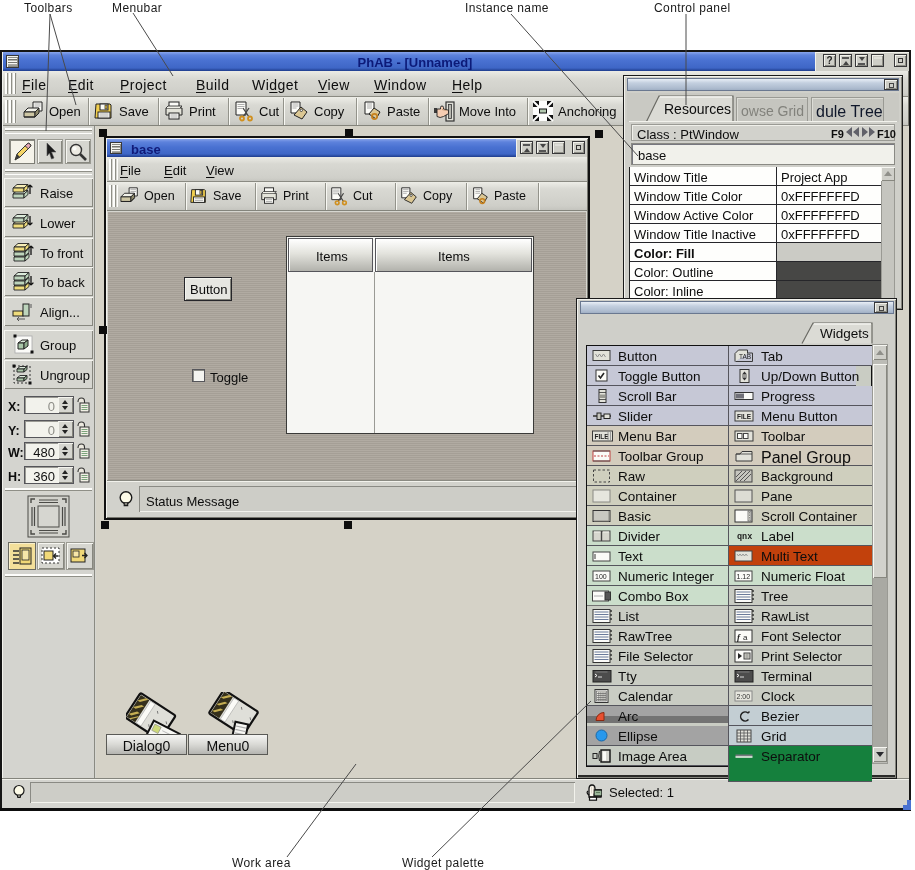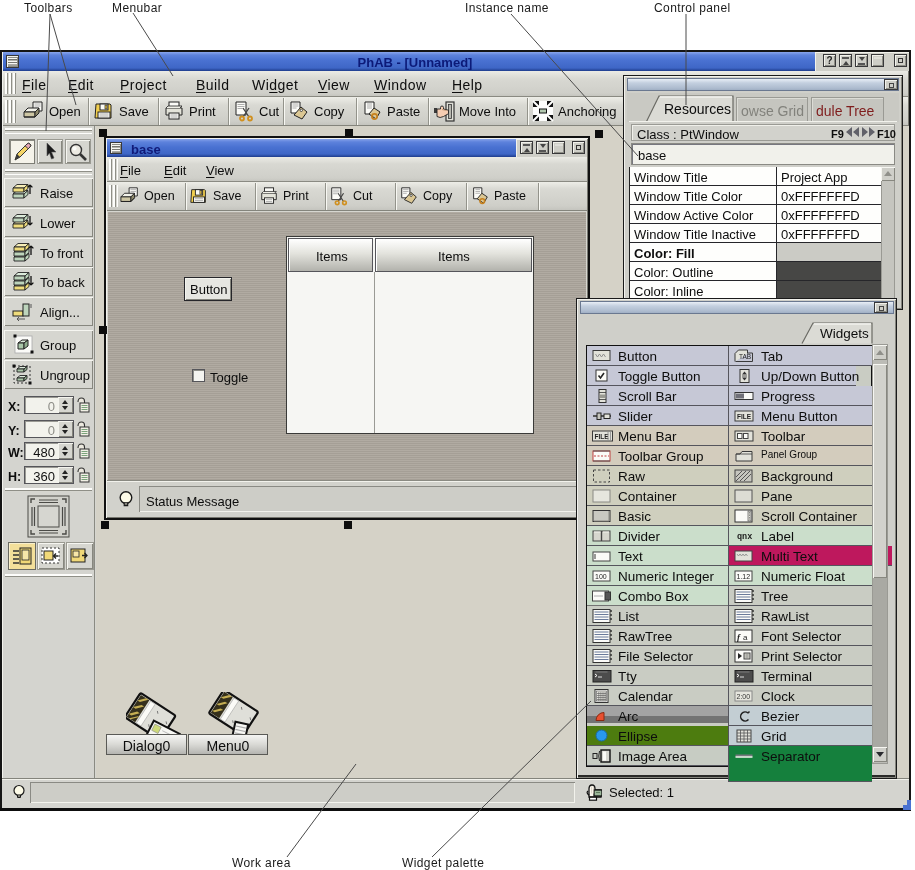--- a/index.html
+++ b/index.html
@@ -488,21 +488,21 @@
 <div class="ab" style="left:627px;top:93px;width:272px;height:29px;background:#c9c9c3"></div>
 <svg class="ab" style="left:645px;top:95px" width="89" height="27" viewBox="0 0 89 27">
         <path d="M1.5 26.5 L14 1 H88 V26.5" fill="#dbdbd5" stroke="#6a6a64" stroke-width="1.2"></path>
         <path d="M15 1.8 H87" stroke="#fdfdfa" stroke-width="1.2"></path>
       </svg>
 <div class="ab txt" style="left:664px;top:102px;font-size:14px">Resources</div>
 <div class="ab" style="left:736px;top:97px;width:72px;height:25px;background:#c5c5bf;border:1px solid #9a9a94;border-bottom:none;box-shadow:inset 1px 1px 0 #dcdcd6;overflow:hidden">
         <div class="txt" style="position:absolute;left:4px;top:6px;font-size:14px;color:#82827c">owse Grid</div>
       </div>
 <div class="ab" style="left:811px;top:97px;width:73px;height:25px;background:#c5c5bf;border:1px solid #9a9a94;border-bottom:none;box-shadow:inset 1px 1px 0 #dcdcd6;overflow:hidden">
-        <div class="txt" style="position:absolute;left:4px;top:6px;font-size:14px;color:#7f1d1d">dule Tree</div>
+        <div class="txt" style="position:absolute;left:4px;top:6px;font-size:16px;color:#0f172a">dule Tree</div>
       </div>
 <div class="ab" style="left:629px;top:121px;width:268px;height:1px;background:#f2f2ec"></div>
 <div class="ab" style="left:631px;top:124px;width:264px;height:17px;background:#d2d2cc;border:1px solid #9a9a94;box-shadow:inset 1px 1px 0 #f0f0ea"></div>
 <div class="ab txt" style="left:637px;top:128px">Class : PtWindow</div>
 <div class="ab txt" style="left:831px;top:129px;font-size:11px;font-weight:bold">F9</div>
 <svg class="ab" style="left:845px;top:126px" width="15" height="12" viewBox="0 0 15 12">
         <path d="M7 1 L1 6 L7 11 z M14 1 L8 6 L14 11 z" fill="#62626a"></path>
       </svg>
 <svg class="ab" style="left:861px;top:126px" width="15" height="12" viewBox="0 0 15 12">
         <path d="M1 1 L7 6 L1 11 z M8 1 L14 6 L8 11 z" fill="#62626a"></path>
@@ -673,21 +673,21 @@
         </span>
         <div class="txt" style="position:absolute;left:31px;top:4px;font-size:13.5px">Toolbar Group</div>
       </div>
 <div class="ab" style="left:728px;top:446px;width:144px;height:20px;background:#d3ccbd;border-bottom:1px solid #55555d;border-left:1px solid #55555d">
         <span style="position:absolute;left:2px;top:0">
           <svg width="22" height="14" viewBox="0 0 22 14" style="position:absolute;left:3px;top:3px">
             <path d="M2 12 v-7 h4 l2 -2.5 h10 v9.5 z" fill="#e2e2da" stroke="#3a3a3a"></path>
             <path d="M2 5 h16" stroke="#3a3a3a" stroke-width="0.8"></path>
           </svg>
         </span>
-        <div class="txt" style="position:absolute;left:32px;top:4px;font-size:10px">Panel Group</div>
+        <div class="txt" style="position:absolute;left:32px;top:4px;font-size:16px">Panel Group</div>
       </div>
 <div class="ab" style="left:587px;top:466px;width:141px;height:20px;background:#cfcfbe;border-bottom:1px solid #55555d">
         <span style="position:absolute;left:2px;top:0">
           <svg width="22" height="14" viewBox="0 0 22 14" style="position:absolute;left:3px;top:3px">
             <rect x="1.5" y="1" width="16" height="12" fill="none" stroke="#444" stroke-dasharray="2.5 2"></rect>
           </svg>
         </span>
         <div class="txt" style="position:absolute;left:31px;top:4px;font-size:13.5px">Raw</div>
       </div>
 <div class="ab" style="left:728px;top:466px;width:144px;height:20px;background:#cfcfbe;border-bottom:1px solid #55555d;border-left:1px solid #55555d">
@@ -754,21 +754,21 @@
       </div>
 <div class="ab" style="left:587px;top:546px;width:141px;height:20px;background:#cbdecb;border-bottom:1px solid #55555d">
         <span style="position:absolute;left:2px;top:0">
           <svg width="22" height="14" viewBox="0 0 22 14" style="position:absolute;left:3px;top:3px">
             <rect x="1" y="3" width="17" height="9" fill="#fbfbf8" stroke="#444"></rect>
             <path d="M3 5 v5" stroke="#222" stroke-width="0.9"></path>
           </svg>
         </span>
         <div class="txt" style="position:absolute;left:31px;top:4px;font-size:13.5px">Text</div>
       </div>
-<div class="ab" style="left:728px;top:546px;width:164px;height:20px;background:#be185d;border-bottom:1px solid #55555d;border-left:1px solid #55555d">
+<div class="ab" style="left:728px;top:546px;width:144px;height:20px;background:#c2410c;border-bottom:1px solid #55555d;border-left:1px solid #55555d">
         <span style="position:absolute;left:2px;top:0">
           <svg width="22" height="14" viewBox="0 0 22 14" style="position:absolute;left:3px;top:3px">
             <rect x="1" y="2" width="17" height="10" fill="#e2e2da" stroke="#444"></rect>
             <path d="M3 5 l1.5 2 1.5 -2 1.5 2 1.5 -2 1.5 2 1.5 -2 1.5 2" stroke="#888" fill="none" stroke-width="0.8"></path>
           </svg>
         </span>
         <div class="txt" style="position:absolute;left:32px;top:4px;font-size:13.5px">Multi Text</div>
       </div>
 <div class="ab" style="left:587px;top:566px;width:141px;height:20px;background:#cbdecb;border-bottom:1px solid #55555d">
         <span style="position:absolute;left:2px;top:0">
@@ -919,21 +919,21 @@
         <div class="txt" style="position:absolute;left:31px;top:4px;font-size:13.5px">Arc</div>
       </div>
 <div class="ab" style="left:728px;top:706px;width:144px;height:20px;background:#c3ced3;border-bottom:1px solid #55555d;border-left:1px solid #55555d">
         <span style="position:absolute;left:2px;top:0">
           <svg width="22" height="14" viewBox="0 0 22 14" style="position:absolute;left:3px;top:3px">
             <path d="M14 4 a4.5 4.5 0 1 0 0.5 6.5 M14 4 l1.5 -1.5" stroke="#222" stroke-width="1.5" fill="none"></path>
           </svg>
         </span>
         <div class="txt" style="position:absolute;left:32px;top:4px;font-size:13.5px">Bezier</div>
       </div>
-<div class="ab" style="left:587px;top:726px;width:141px;height:20px;background:#4d7c0f;border-bottom:1px solid #55555d">
+<div class="ab" style="left:587px;top:726px;width:141px;height:20px;background:#a3a3a3;border-bottom:1px solid #55555d">
         <span style="position:absolute;left:2px;top:0">
           <svg width="22" height="14" viewBox="0 0 22 14" style="position:absolute;left:3px;top:3px">
             <circle cx="9.5" cy="6.5" r="5.5" fill="#2898ec" stroke="#1a68a8"></circle>
           </svg>
         </span>
         <div class="txt" style="position:absolute;left:31px;top:4px;font-size:13.5px">Ellipse</div>
       </div>
 <div class="ab" style="left:728px;top:726px;width:144px;height:20px;background:#c3ced3;border-bottom:1px solid #55555d;border-left:1px solid #55555d">
         <span style="position:absolute;left:2px;top:0">
           <svg width="22" height="14" viewBox="0 0 22 14" style="position:absolute;left:3px;top:3px">

